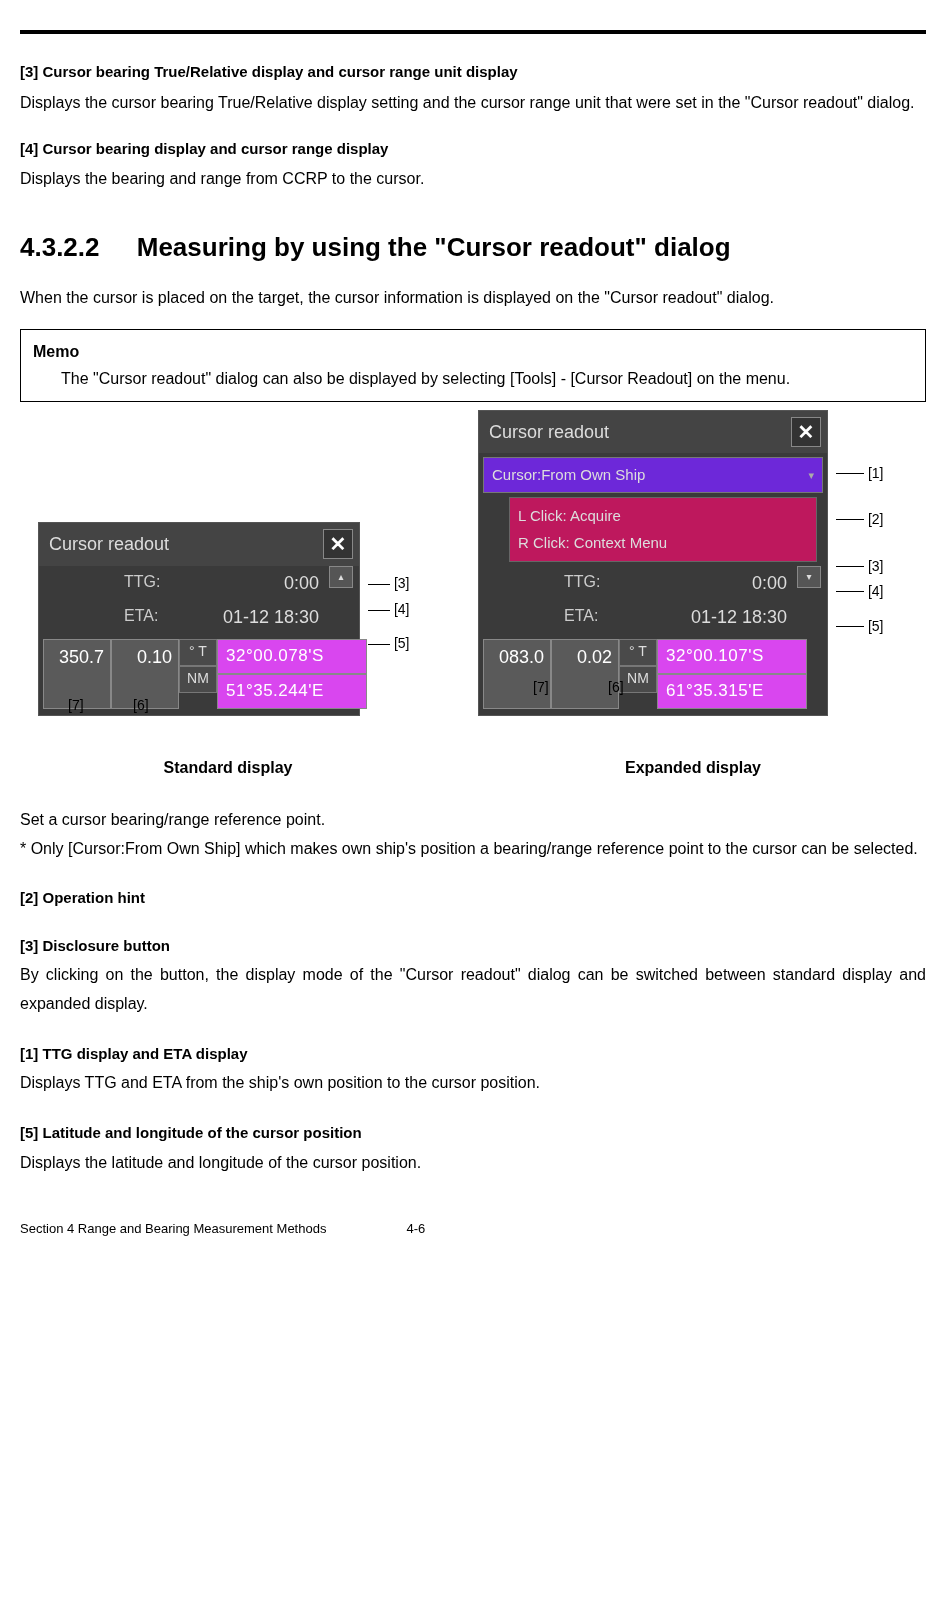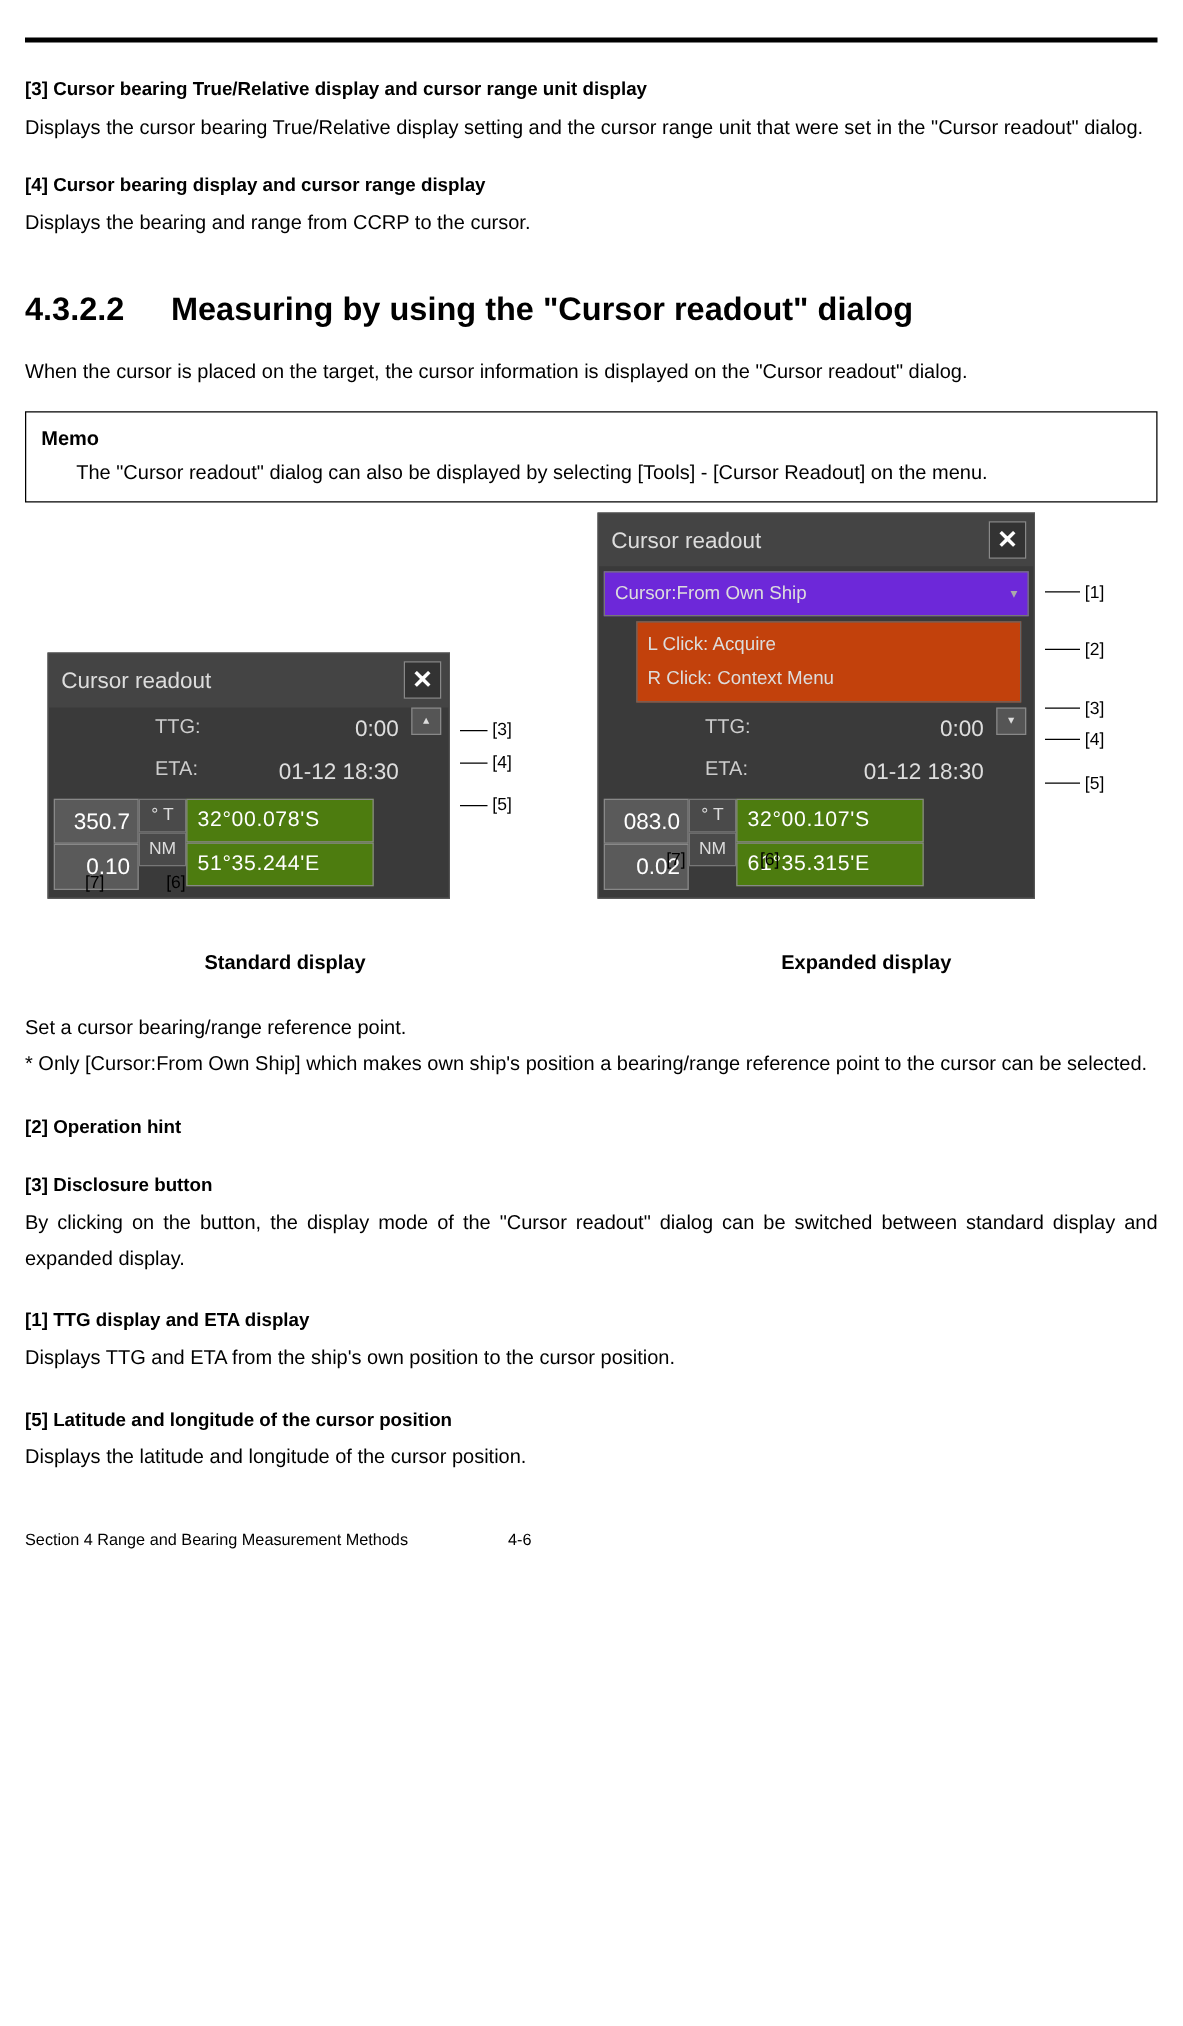--- a/index.html
+++ b/index.html
@@ -12,36 +12,36 @@
     .memo-box { border: 1px solid #000; padding: 8px 12px; margin-top: 15px; margin-bottom: 8px; }
     .memo-box .memo-label { font-weight: bold; }
     .memo-box .memo-text { padding-left: 28px; line-height: 1.7; text-align: justify; }
     .figs-row { display: flex; justify-content: center; gap: 60px; margin: 0 0 25px 0; align-items: flex-end; }
     .fig-block { position: relative; }
     .fig-caption { text-align: center; font-weight: bold; margin-top: 8px; }
     .dialog { background: #3a3a3a; color: #ddd; font-family: Arial, sans-serif; border: 1px solid #555; }
     .titlebar { display: flex; align-items: center; justify-content: space-between; padding: 6px 6px 6px 10px; background: #444; }
     .titlebar-text { color: #ddd; font-size: 18px; }
     .close-btn { width: 30px; height: 30px; background: #333; display: flex; align-items: center; justify-content: center; font-weight: bold; font-size: 20px; color: #fff; border: 1px solid #888; }
-    .hint-box { background: #c2410c; margin: 4px 10px 4px 30px; padding: 4px 8px; color: #ddd; font-size: 15px; border: 1px solid #666; }
+    .hint-box { background: #be185d; margin: 4px 10px 4px 30px; padding: 4px 8px; color: #ddd; font-size: 15px; border: 1px solid #666; }
     .hint-box div { padding: 1px 0; }
     .combo { margin: 4px 4px; background: #6d28d9; border: 1px solid #777; padding: 4px 8px; display: flex; justify-content: space-between; align-items: center; font-size: 15px; color: #ddd; }
     .combo .caret { font-size: 11px; color: #aaa; }
     .ttg-row, .eta-row { display: flex; justify-content: flex-end; gap: 10px; padding: 2px 40px 2px 0; font-size: 16px; color: #ccc; position: relative; }
     .ttg-row .lbl, .eta-row .lbl { width: 55px; text-align: left; margin-left: 85px; }
     .ttg-row .val, .eta-row .val { flex: 1; text-align: right; color: #ddd; font-size: 18px; }
     .disclosure { position: absolute; right: 6px; top: 0; width: 24px; height: 22px; background: #555; border: 1px solid #888; display: flex; align-items: center; justify-content: center; font-size: 10px; color: #ddd; }
     .bottom-row { display: flex; padding: 4px 4px 6px 4px; gap: 0; }
-    .left-block { display: flex; flex-direction: column; }
+    .left-block { display: flex; }
     .val-box { background: #5a5a5a; border: 1px solid #888; padding: 2px 6px; text-align: right; color: #fff; font-size: 18px; min-width: 68px; }
     .val-box.small { font-size: 18px; }
     .mid-block { display: flex; flex-direction: column; }
     .mid-box { background: #4a4a4a; border: 1px solid #777; padding: 2px 4px; text-align: center; color: #ddd; font-size: 14px; min-width: 38px; height: 27px; display: flex; align-items: center; justify-content: center; }
     .latlon-block { display: flex; flex-direction: column; }
-    .latlon-box { background: #4d7c0f; border: 1px solid #888; padding: 2px 8px; text-align: left; color: #fff; font-size: 17px; min-width: 150px; letter-spacing: 0.5px; }
+    .latlon-box { background: #d946ef; border: 1px solid #888; padding: 2px 8px; text-align: left; color: #fff; font-size: 17px; min-width: 150px; letter-spacing: 0.5px; }
     .annot { position: absolute; font-size: 14px; font-family: Arial, sans-serif; color: #000; }
     .annot .line { display: inline-block; border-top: 1px solid #000; vertical-align: middle; }
     .footer { margin-top: 40px; font-size: 13px; display: flex; gap: 80px; }
     .top-section .para { line-height: 1.9; }
     .item-block { margin-bottom: 22px; }
     .item-block p { line-height: 1.8; }
     .note-indent { padding-left: 12px; text-indent: -12px; line-height: 1.8; }
   </style>
 </head>
 <body>

